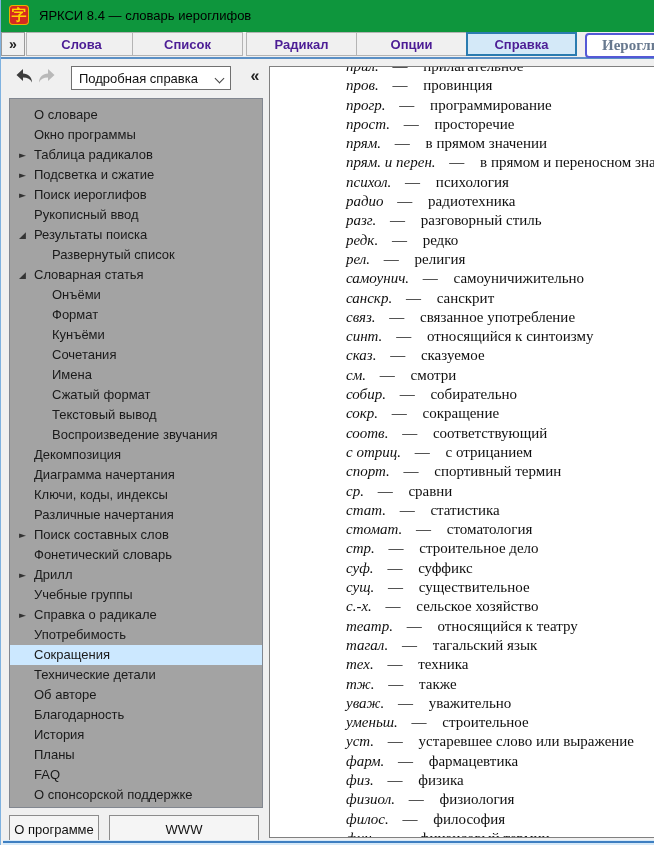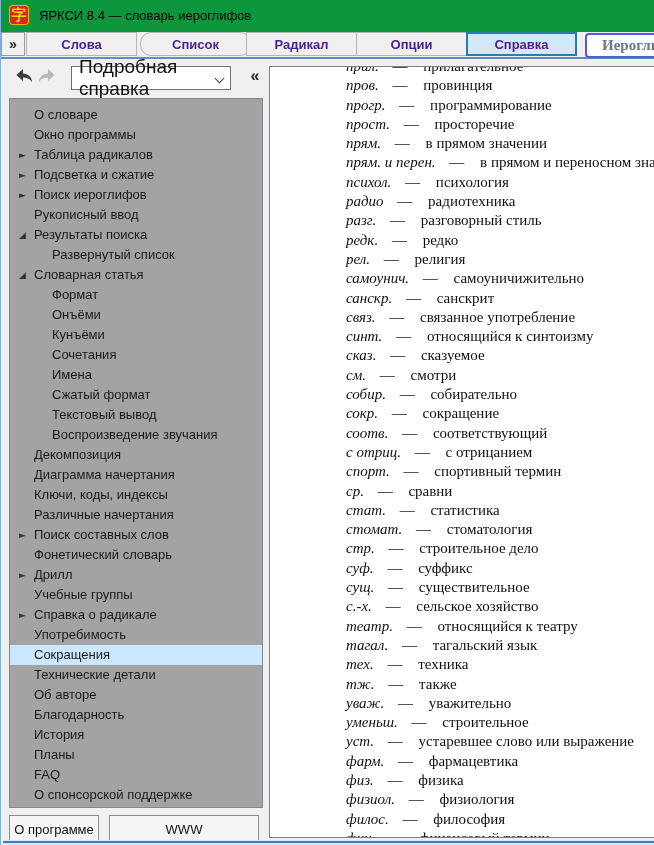--- a/index.html
+++ b/index.html
@@ -47,21 +47,21 @@
   .client {
     position:absolute; top:57px; left:0; right:0; bottom:0;
     border-top:2px solid #5b90c5; background:#f0f0f0;
   }
   
   .nav-btn { position:absolute; width:20px; height:18px; top:9px; background:transparent; border:none; }
   .nav-back { left:13px; }
   .nav-fwd { left:36px; }
   .topic-combo {
     position:absolute; left:70px; top:7px; width:160px; height:24px;
-    background:#ffffff; border:1px solid #707070; font-size:19px; color:#111;
+    background:#ffffff; border:1px solid #707070; font-size:13px; color:#111;
     display:flex; align-items:center; padding-left:7px;
   }
   .combo-chevron {
     position:absolute; right:7px; top:8px; width:7px; height:7px;
     border-right:1.5px solid #444; border-bottom:1.5px solid #444; transform:rotate(45deg);
   }
   .collapse-btn {
     position:absolute; left:243px; top:5px; width:22px; height:24px;
     background:transparent; border:none; font-size:16px; font-weight:bold; color:#222;
   }
@@ -111,21 +111,21 @@
   </div>
   <div class="green-line"></div>
   <div class="green-right"></div>
 
   <div class="tabrow">
     <button class="overflow-btn">»</button>
     <div id="tab-container">
         <div class="tab" style="left: 25px;">
           <span>Слова</span>
         </div>
-        <div class="tab" style="left: 139px; border-radius: 11px;">
+        <div class="tab" style="left: 131px;">
           <span>Список</span>
         </div>
         <div class="tab" style="left: 245px;">
           <span>Радикал</span>
         </div>
         <div class="tab" style="left: 355px;">
           <span>Опции</span>
         </div>
         <div class="tab active" style="left: 465px;">
           <span>Справка</span>
@@ -186,25 +186,25 @@
         <div class="tree-row lvl1">
     <span class="tree-arrow"></span>
     <span class="tree-label">Развернутый список</span>
   </div>
         <div class="tree-row lvl0">
     <span class="tree-arrow">◢</span>
     <span class="tree-label">Словарная статья</span>
   </div>
         <div class="tree-row lvl1">
     <span class="tree-arrow"></span>
+    <span class="tree-label">Онъёми</span>
+  </div>
+        <div class="tree-row lvl1">
+    <span class="tree-arrow"></span>
     <span class="tree-label">Формат</span>
-  </div>
-        <div class="tree-row lvl1">
-    <span class="tree-arrow"></span>
-    <span class="tree-label">Онъёми</span>
   </div>
         <div class="tree-row lvl1">
     <span class="tree-arrow"></span>
     <span class="tree-label">Кунъёми</span>
   </div>
         <div class="tree-row lvl1">
     <span class="tree-arrow"></span>
     <span class="tree-label">Сочетания</span>
   </div>
         <div class="tree-row lvl1">

